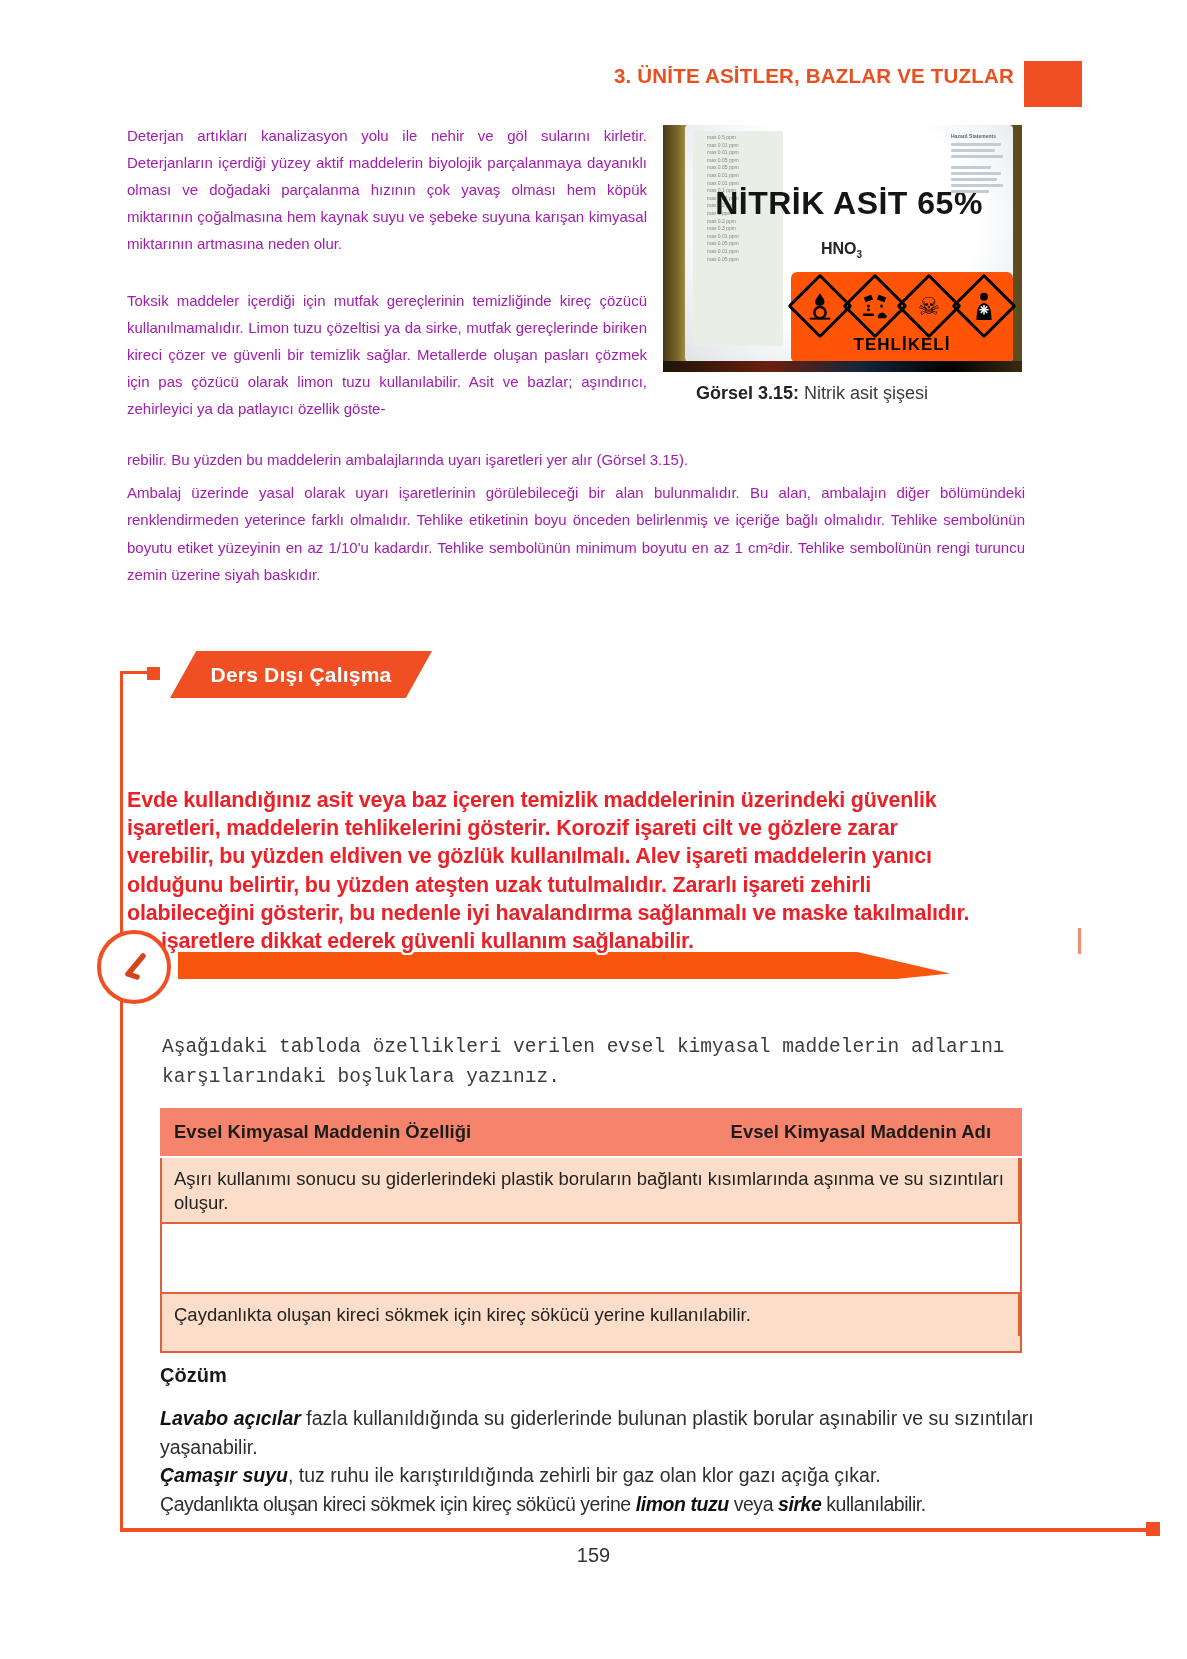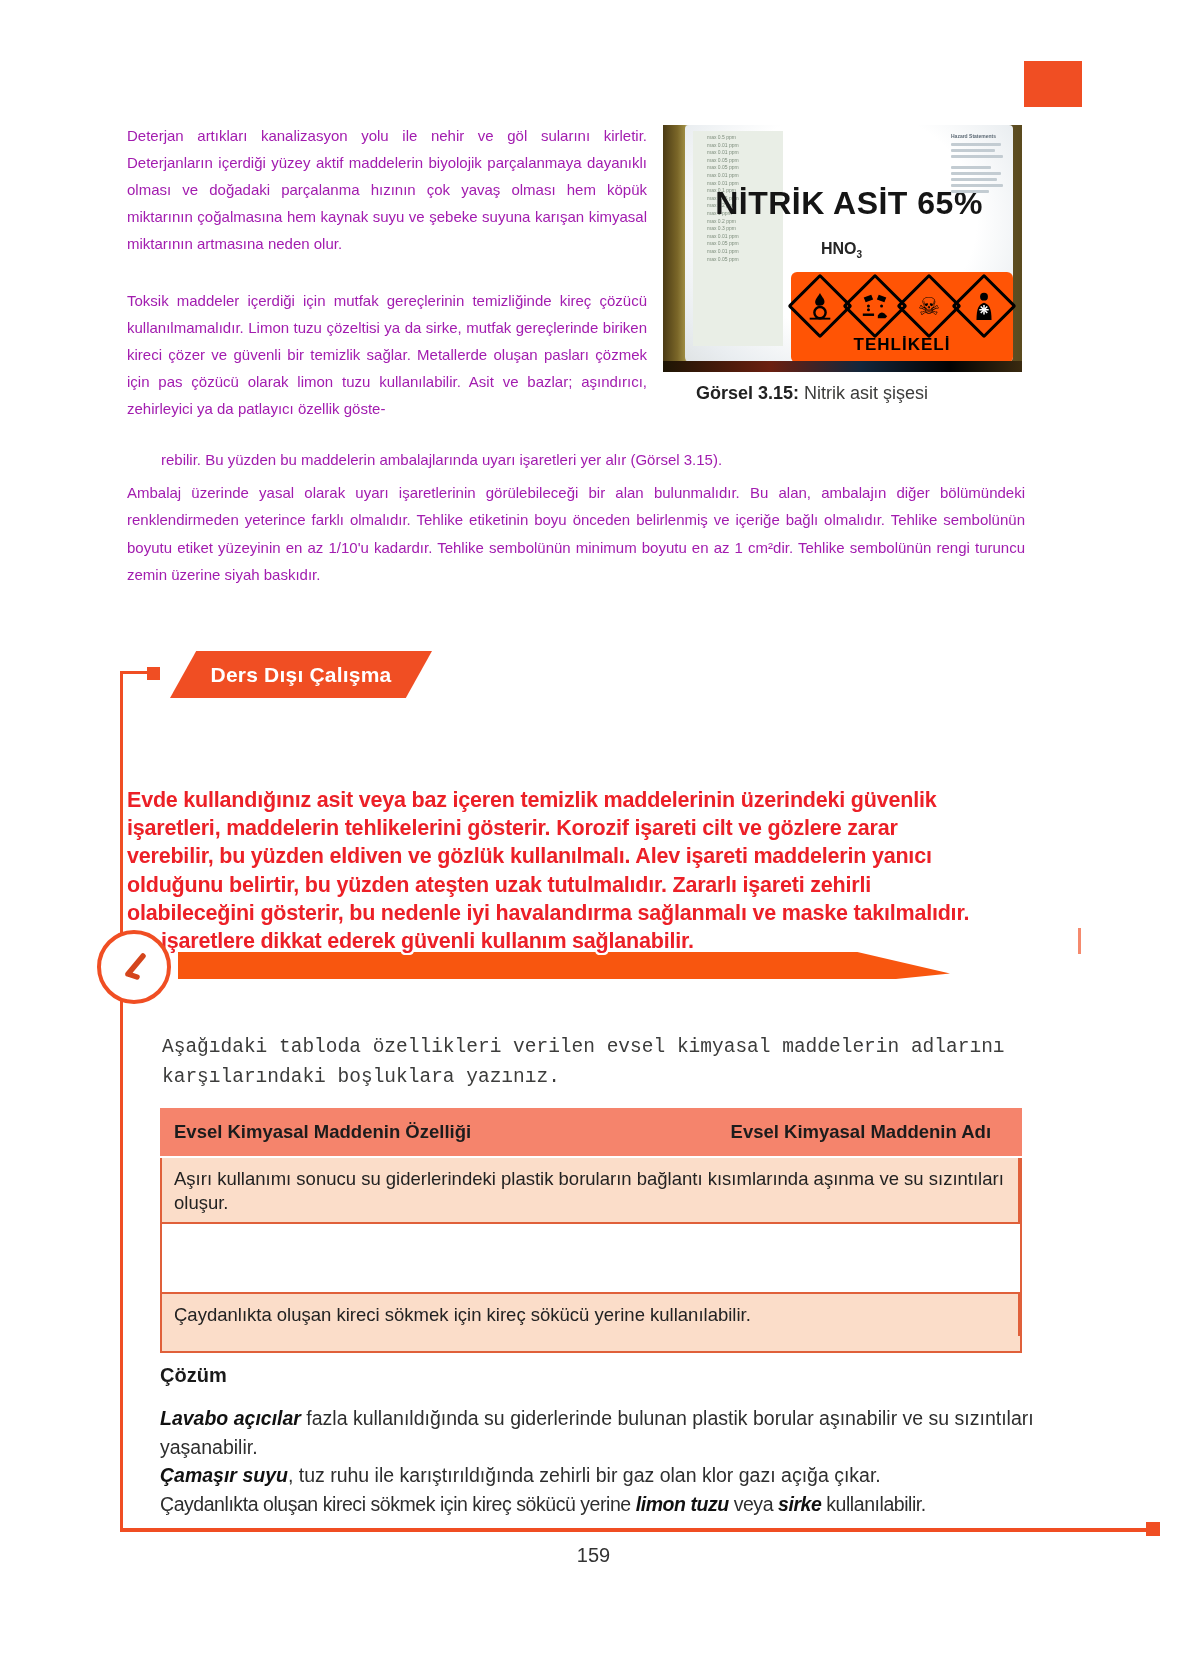--- a/index.html
+++ b/index.html
@@ -10,21 +10,21 @@
   .abs{position:absolute;}
 
   
   .unit-title{top:64px;right:173px;font-size:20.5px;font-weight:bold;color:#E94F1F;letter-spacing:0.2px;}
   .header-bar{left:1024px;top:61px;width:58px;height:46px;background:#F04E23;}
 
   
   .para{font-size:15px;line-height:27px;text-align:justify;color:#a21caf;}
   .p1{left:127px;top:122px;width:520px;}
   .p2-left{left:127px;top:287px;width:520px;}
-  .p2-full{left:127px;top:446px;width:900px;text-align:left;margin-left:34px;}
+  .p2-full{left:127px;top:446px;width:900px;text-align:left;}
   .p3{left:127px;top:479px;width:898px;line-height:27.3px;}
 
   
   .figure{left:663px;top:125px;width:359px;height:247px;background:
     linear-gradient(90deg,#4a3a14 0%,#7a6628 4%,#9c8a42 6%,#c9c4a8 7%,#5a4a1e 100%);
     overflow:hidden;}
   .glass-bottom{left:0;top:236px;width:359px;height:11px;background:linear-gradient(90deg,#1d1504,#6b1f10 30%,#13263b 55%,#020202 80%,#3a2a10);}
   .label{left:22px;top:0;width:328px;height:238px;background:
     radial-gradient(ellipse at 50% 40%, #ffffff 55%, #e9edf0 85%, #dfe3e4 100%);
     border-radius:4px 4px 6px 6px;}
@@ -96,20 +96,21 @@
   .solution b{color:#111;font-style:italic;}
   .sol3{letter-spacing:-0.45px;}
 
   .page-number{left:0;top:1544px;width:1187px;text-align:center;font-size:20px;color:#333;}
 </style>
 </head>
 <body>
 
 <div class="page">
 
+  <div class="abs unit-title">3. ÜNİTE ASİTLER, BAZLAR VE TUZLAR</div>
   <div class="abs header-bar"></div>
 
   <div class="abs figure">
     <div class="abs label">
       <div class="abs ppm-col">max 0.5 ppm
 max 0.01 ppm
 max 0.01 ppm
 max 0.05 ppm
 max 0.05 ppm
 max 0.01 ppm

